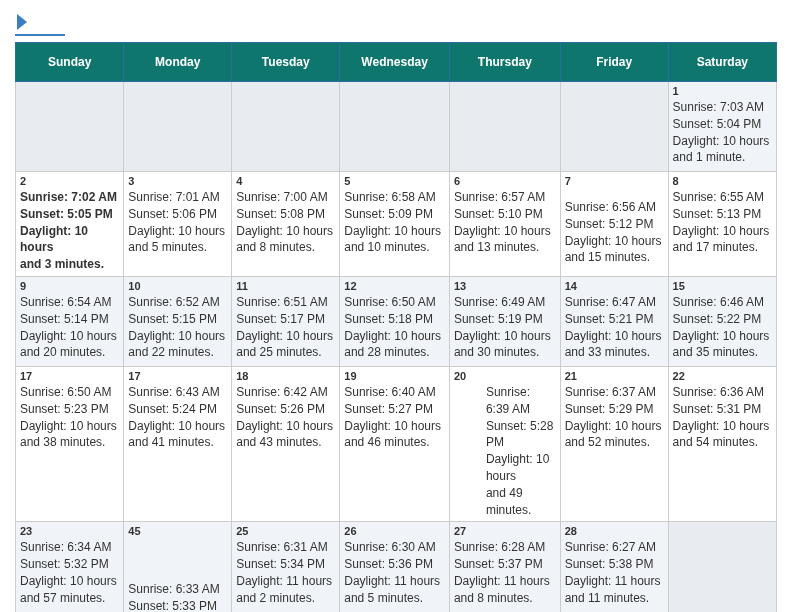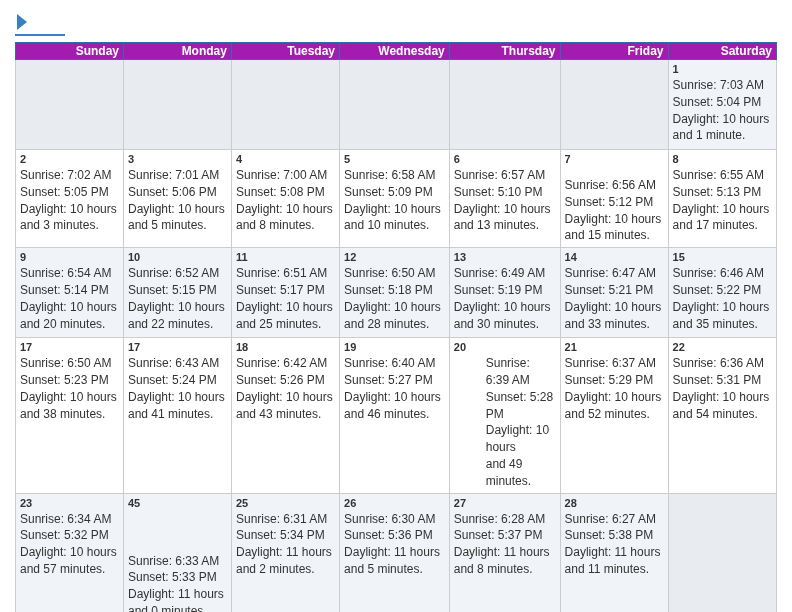--- a/index.html
+++ b/index.html
@@ -63,26 +63,26 @@
       font-size: 14px;
       color: #555;
       margin-top: 2px;
     }
     .calendar {
       width: 100%;
       border-collapse: collapse;
       border: 1px solid #ccc;
     }
     .calendar th {
-      background: #a21caf;
+      background: #0f766e;
       color: #fff;
       font-size: 12px;
       font-weight: bold;
-      padding: 1px 4px;
-      text-align: right;
+      padding: 12px 4px;
+      text-align: center;
       border: 1px solid #2e6da4;
     }
     .calendar td {
       vertical-align: top;
       border: 1px solid #ccc;
       padding: 3px 4px;
       width: 113px;
       min-height: 90px;
       height: 90px;
       font-size: 9.5px;
@@ -152,21 +152,21 @@
           <span class="day-num">1</span>
           <div class="day-info" style="white-space: pre-line;">Sunrise: 7:03 AM
 Sunset: 5:04 PM
 Daylight: 10 hours
 and 1 minute.</div>
         </td>
       </tr>
       <tr>
         <td>
           <span class="day-num">2</span>
-          <div class="day-info" style="white-space: pre-line;">Sunrise: 7:02 AM
+          <div class="day-info" style="white-space: pre-line; font-weight: bold;">Sunrise: 7:02 AM
 Sunset: 5:05 PM
 Daylight: 10 hours
 and 3 minutes.</div>
         </td>
         <td>
           <span class="day-num">3</span>
           <div class="day-info" style="white-space: pre-line;">Sunrise: 7:01 AM
 Sunset: 5:06 PM
 Daylight: 10 hours
 and 5 minutes.</div>

